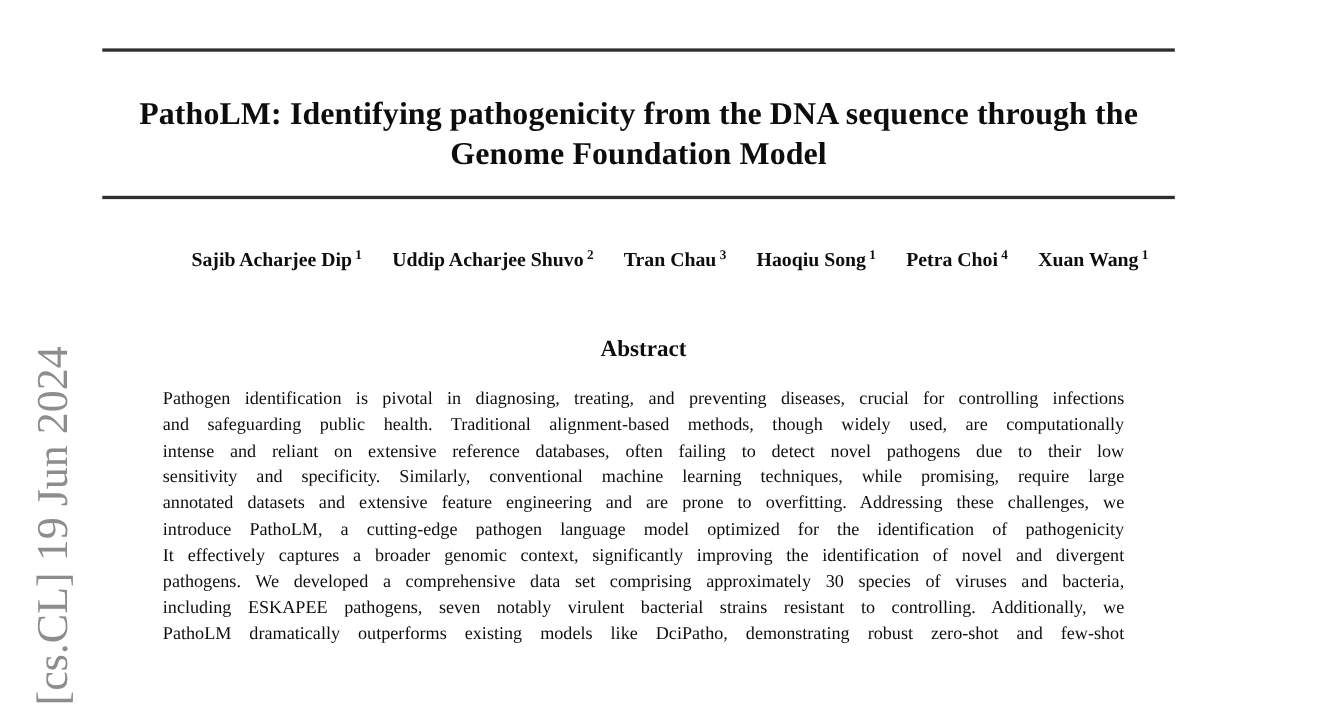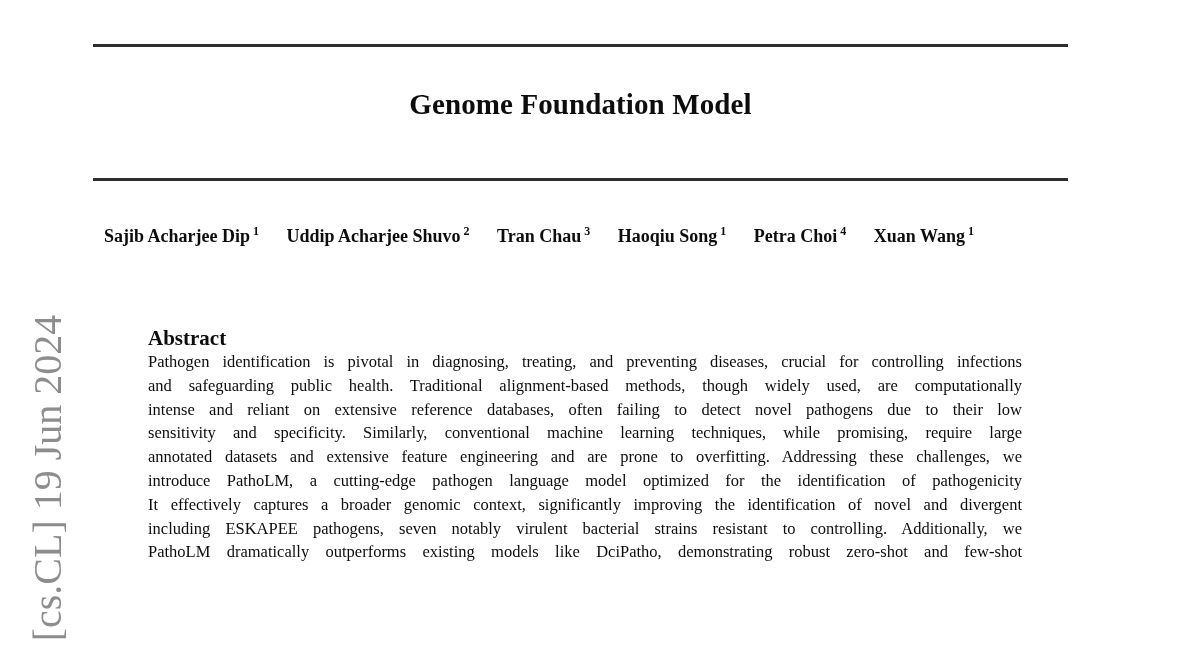--- a/index.html
+++ b/index.html
@@ -36,42 +36,42 @@
     font-size: 29px;
     line-height: 36px;
     font-weight: bold;
     letter-spacing: 0.1px;
   }
   .title-line { display: block; }
 
   .authors {
     position: absolute;
     top: 218px;
-    left: 93px;
+    left: 81px;
     width: 975px;
-    text-align: left;
+    text-align: right;
     font-weight: bold;
     font-size: 18px;
     line-height: 27px;
   }
   .author { margin: 0 11px; white-space: nowrap; }
   .author sup {
     font-size: 12px;
     font-weight: bold;
     margin-left: 3px;
     letter-spacing: 1px;
   }
 
   .abstract-heading {
     position: absolute;
-    top: 325px;
+    top: 304px;
     left: 148px;
     width: 874px;
     margin: 0;
-    text-align: left;
+    text-align: center;
     font-size: 21px;
     line-height: 26px;
     font-weight: bold;
   }
   .abstract-body {
     position: absolute;
     top: 350px;
     left: 148px;
     width: 874px;
     font-size: 16.5px;
@@ -99,20 +99,21 @@
 </head>
 <body>
 
 <div class="page" style="--text: #0d0d0d; --rule: #2e2e2e; --watermark: #8d8d8d; --bg: #ffffff;">
 
   <div class="watermark">[cs.CL] 19 Jun 2024</div>
 
   <div class="rule rule-top"></div>
 
   <h1 class="title">
+    <span class="title-line">PathoLM: Identifying pathogenicity from the DNA sequence through the</span>
     <span class="title-line">Genome Foundation Model</span>
   </h1>
 
   <div class="rule rule-bottom"></div>
 
   <div class="authors">
     <div class="authors-row">
       <span class="author"><span>Sajib Acharjee Dip</span><sup>1</sup></span>
       <span class="author"><span>Uddip Acharjee Shuvo</span><sup>2</sup></span>
       <span class="author"><span>Tran Chau</span><sup>3</sup></span>
@@ -125,17 +126,18 @@
   <h2 class="abstract-heading">Abstract</h2>
 
   <div class="abstract-body">
     <div class="abs-line">Pathogen identification is pivotal in diagnosing, treating, and preventing diseases, crucial for controlling infections</div>
     <div class="abs-line">and safeguarding public health. Traditional alignment-based methods, though widely used, are computationally</div>
     <div class="abs-line">intense and reliant on extensive reference databases, often failing to detect novel pathogens due to their low</div>
     <div class="abs-line">sensitivity and specificity. Similarly, conventional machine learning techniques, while promising, require large</div>
     <div class="abs-line">annotated datasets and extensive feature engineering and are prone to overfitting. Addressing these challenges, we</div>
     <div class="abs-line">introduce PathoLM, a cutting-edge pathogen language model optimized for the identification of pathogenicity</div>
     <div class="abs-line">It effectively captures a broader genomic context, significantly improving the identification of novel and divergent</div>
+    <div class="abs-line">pathogens. We developed a comprehensive data set comprising approximately 30 species of viruses and bacteria,</div>
     <div class="abs-line">including ESKAPEE pathogens, seven notably virulent bacterial strains resistant to controlling. Additionally, we</div>
     <div class="abs-line">PathoLM dramatically outperforms existing models like DciPatho, demonstrating robust zero-shot and few-shot</div>
   </div>
 
 </div>
 
 </body></html>

